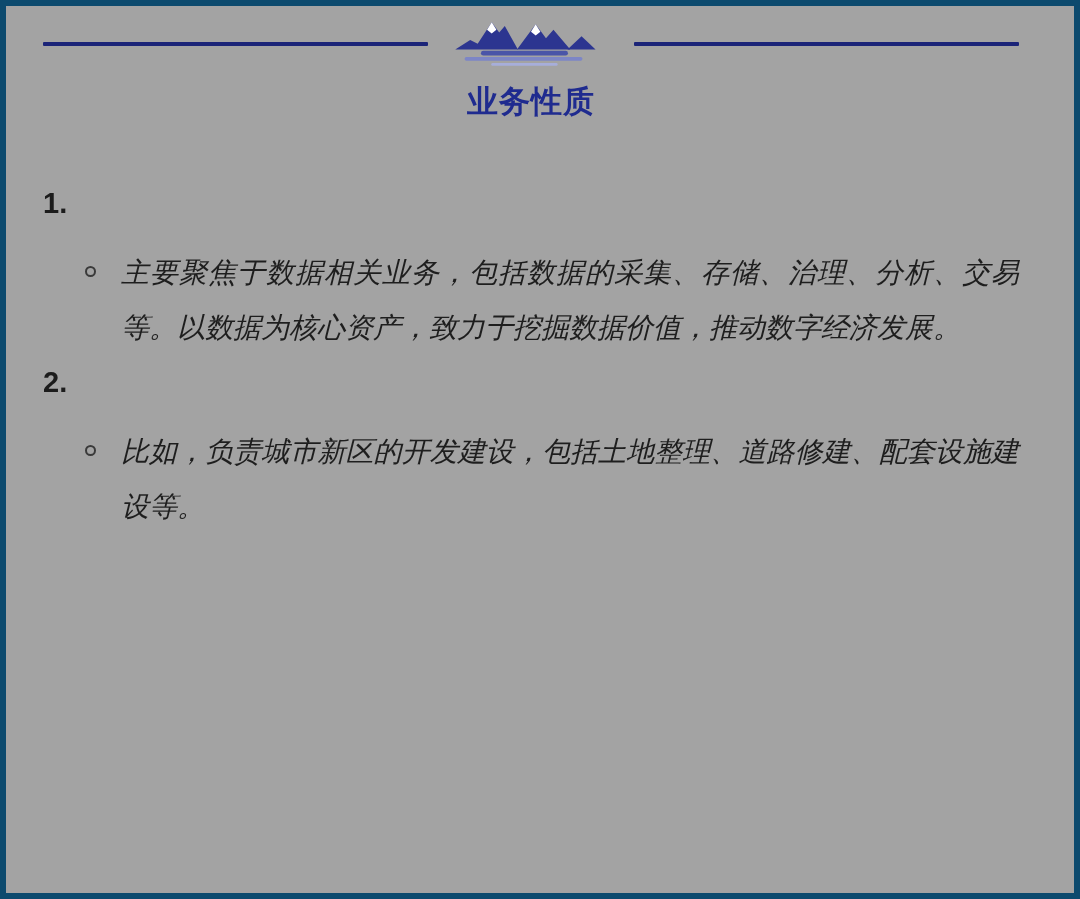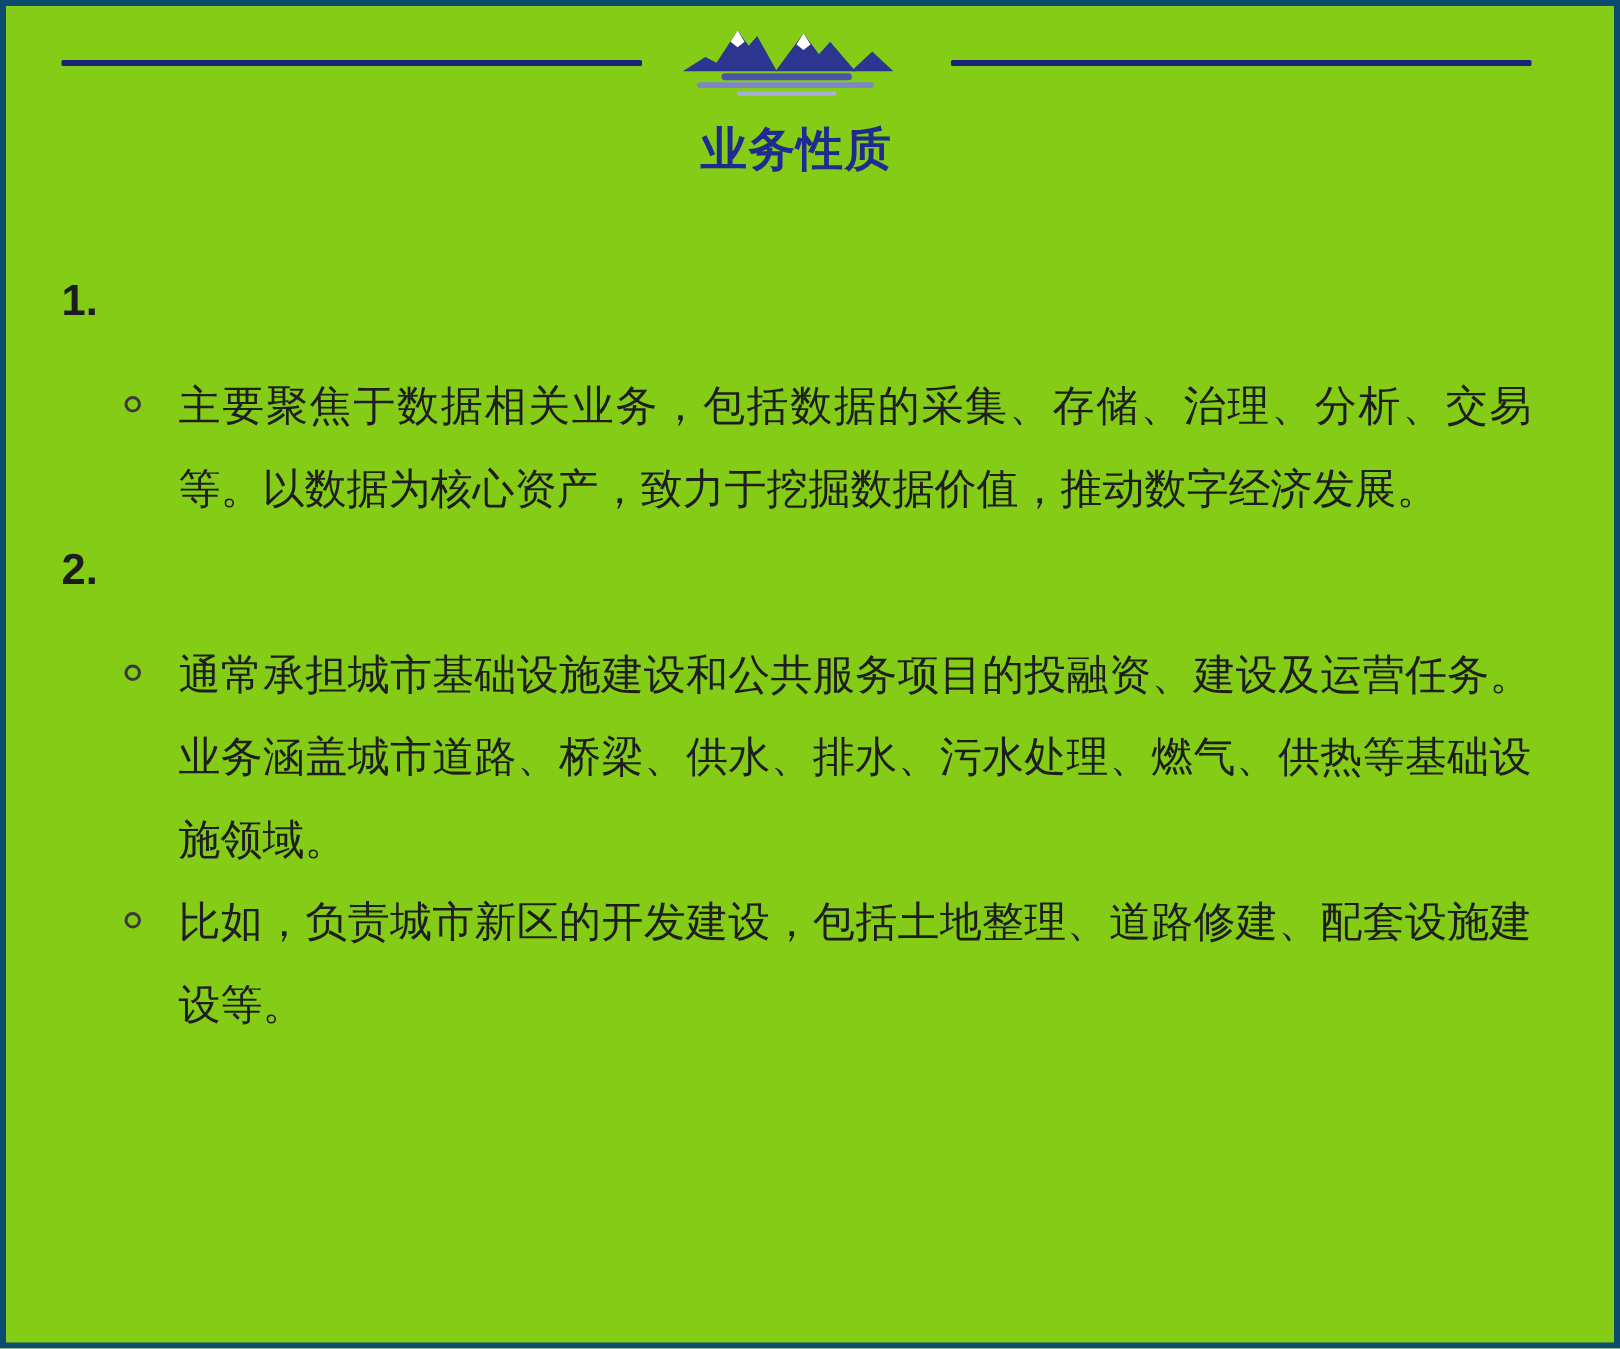--- a/index.html
+++ b/index.html
@@ -3,22 +3,22 @@
 <meta charset="utf-8">
 <style>
   * { margin: 0; padding: 0; box-sizing: border-box; }
   html, body { background: #f3f3f3; }
   body {
     font-family: "Liberation Sans", "DejaVu Sans", sans-serif;
     display: flex; justify-content: center;
   }
   .page {
     width: 1080px; height: 899px;
-    background: #84cc16;
-    border: 4px solid #0c4a6e;
+    background: #a3a3a3;
+    border: 6px solid #0c4a6e;
     padding: 6px 55px 0 37px;
     overflow: hidden;
     color: #212121;
   }
   
   .header {
     display: flex; align-items: center; height: 58px;
   }
   .divider {
     flex: 1; height: 4px; background: #1b2478; border-radius: 1px;
@@ -37,21 +37,21 @@
     letter-spacing: 1px;
   }
   
   .sections { margin-top: 54px; list-style: none; }
   .section-heading {
     display: flex;
     font-size: 29px; font-weight: 700; color: #1c1c1c;
     line-height: 55px;
   }
   .section-number { width: 41px; flex: 0 0 41px; }
-  .bullets { list-style: none; padding-left: 78px; margin-top: 14px; }
+  .bullets { list-style: none; padding-left: 78px; margin-top: 14px; font-style: italic; }
   .bullet {
     position: relative;
     font-size: 28px; line-height: 55px;
     text-align: justify;
     text-justify: inter-ideograph;
     color: #1e1e1e;
   }
   .bullet-marker {
     position: absolute; left: -36px; top: 21px;
     width: 11px; height: 11px;
@@ -101,24 +101,20 @@
       </ul>
     </li>
 
     <li class="section">
       <div class="section-heading">
         <span class="section-number">2.</span>
       </div>
       <ul class="bullets">
         <li class="bullet">
           <span class="bullet-marker"></span>
-          <span>通常承担城市基础设施建设和公共服务项目的投融资、建设及运营任务。业务涵盖城市道路、桥梁、供水、排水、污水处理、燃气、供热等基础设施领域。</span>
-        </li>
-        <li class="bullet">
-          <span class="bullet-marker"></span>
           <span>比如，负责城市新区的开发建设，包括土地整理、道路修建、配套设施建设等。</span>
         </li>
       </ul>
     </li>
 
   </ol>
 
 </div>
 
 </body></html>

